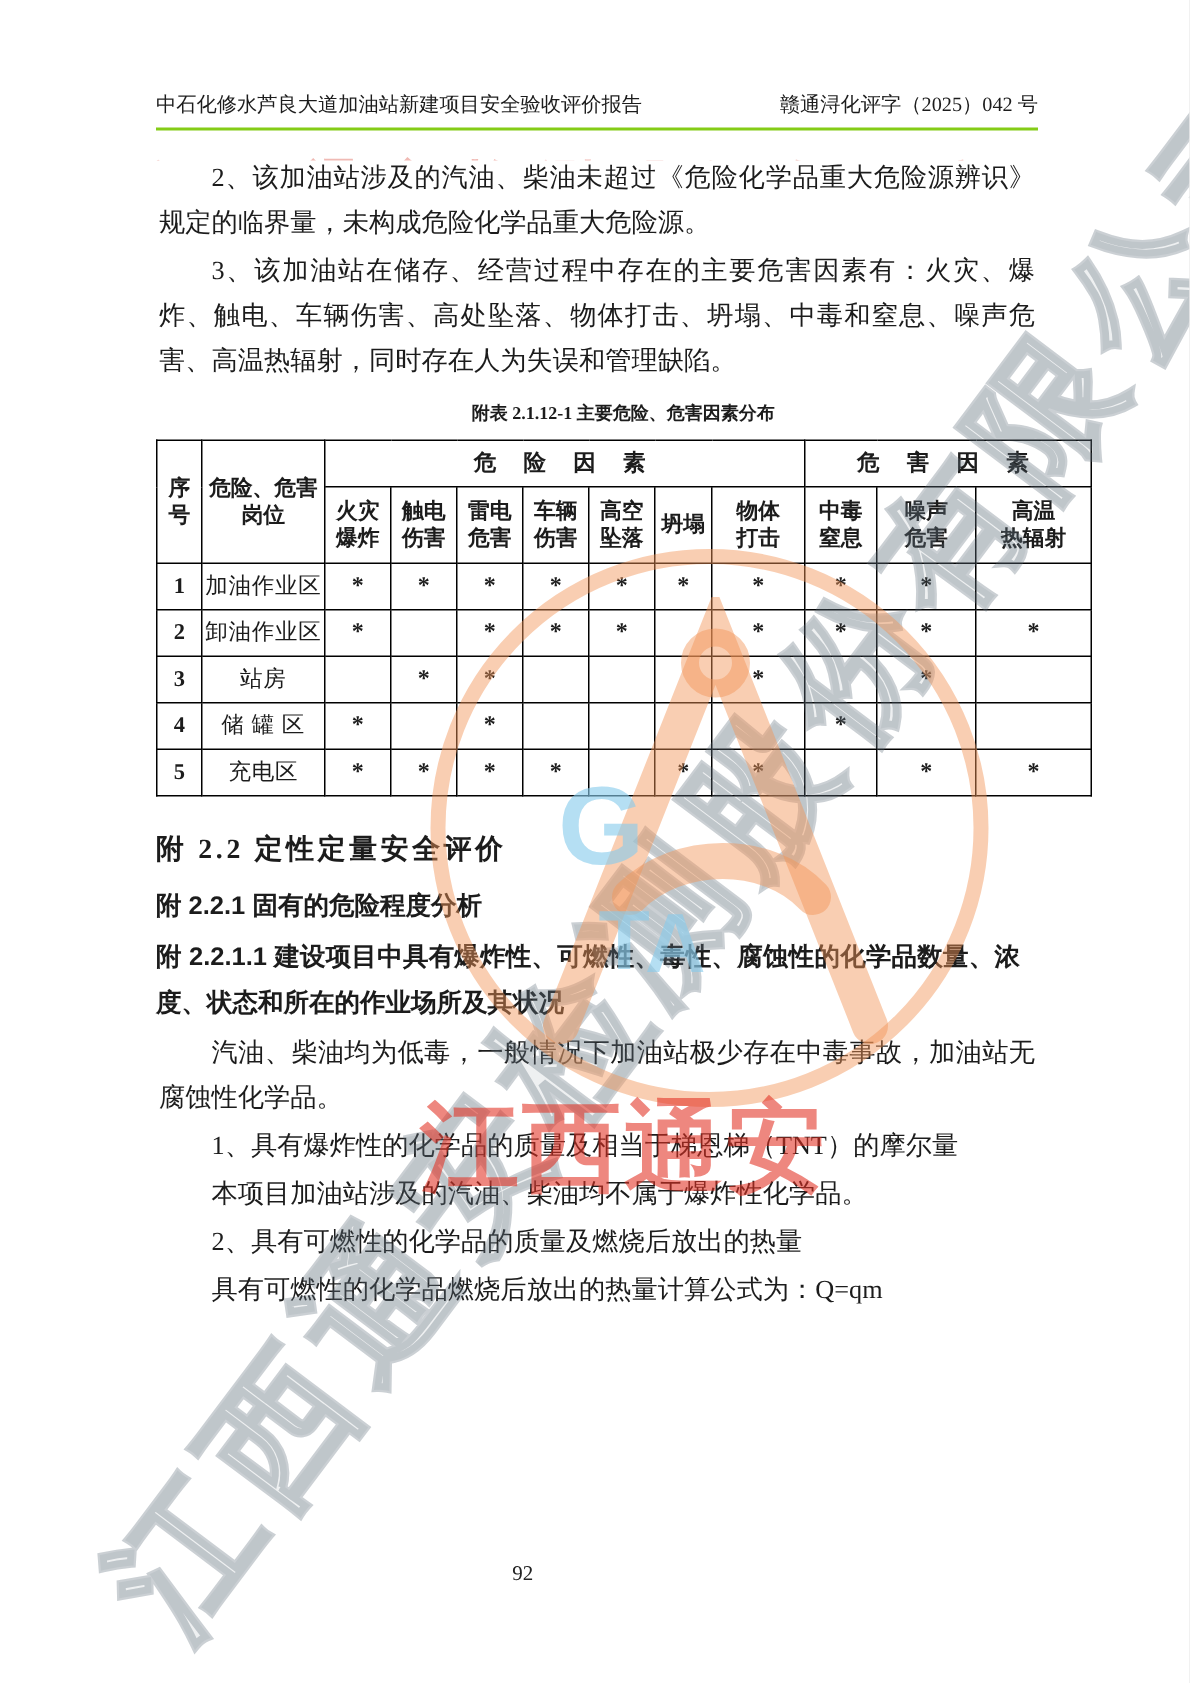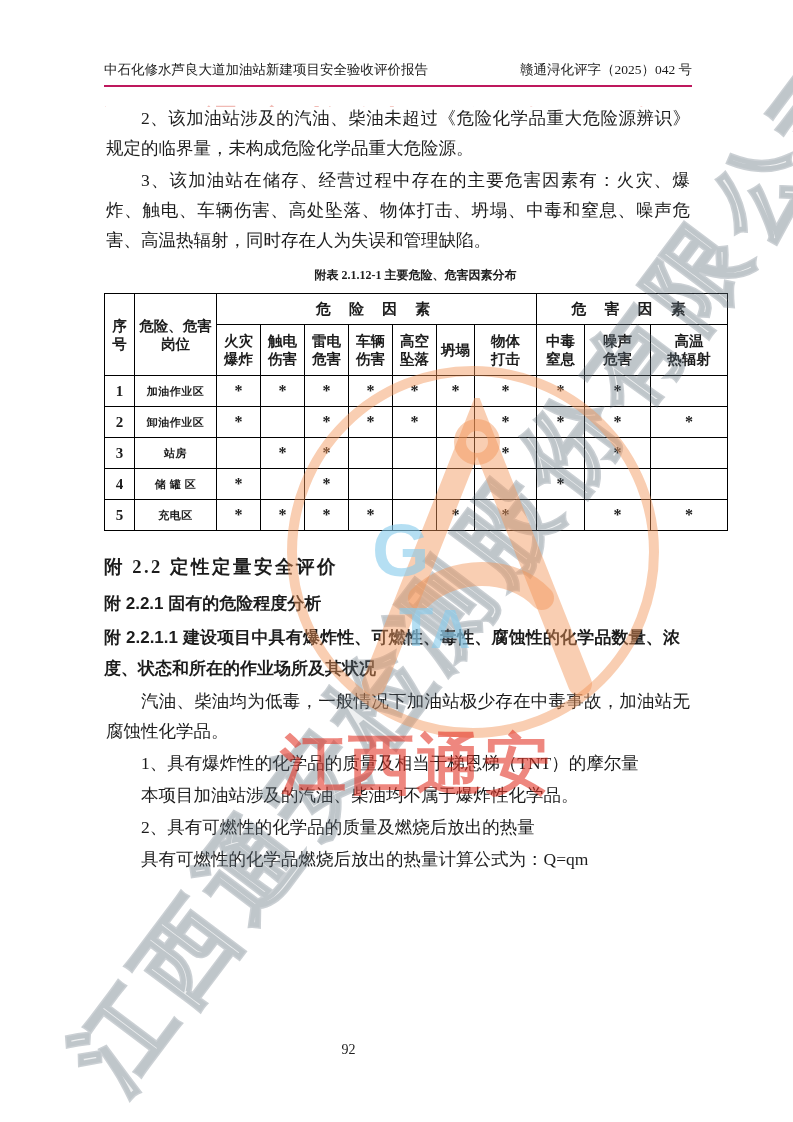--- a/index.html
+++ b/index.html
@@ -6,21 +6,21 @@
   .page{
     position:relative;width:793px;height:1122px;background:#ffffff;
     margin:0 auto;overflow:hidden;color:#1c1c1c;
     font-family:"Liberation Serif","DejaVu Serif",serif;
   }
   
   .doc-header{
     position:absolute;left:104px;top:60px;width:588px;
     display:flex;justify-content:space-between;align-items:flex-end;
     font-size:13.5px;line-height:20px;padding-bottom:5px;
-    border-bottom:2px solid #be185d;
+    border-bottom:2px solid #84cc16;
   }
   
   .content{
     position:absolute;left:104px;top:101px;width:588px;
     font-size:17.5px;line-height:30px;text-align:justify;
   }
   .content p{margin:2px;text-indent:2em;}
   .tbl-title{
     width:623px;text-align:center;font-weight:bold;font-size:12px;
     margin:5px 0 3px 0;text-indent:0;
@@ -32,21 +32,21 @@
   }
   table.hazard th,table.hazard td{
     border:1.6px solid #000;padding:0;text-align:center;vertical-align:middle;
     white-space:pre-line;overflow:hidden;
   }
   th.grp{height:22px;font-size:15px;font-weight:bold;letter-spacing:7px;}
   th.sub{height:50px;font-size:14.5px;font-weight:bold;line-height:18px;}
   th.idx{font-size:14.5px;font-weight:bold;line-height:18px;}
   td.no{height:23px;font-size:15px;font-weight:bold;
         font-family:"Liberation Serif","DejaVu Serif",serif;}
-  td.post{font-size:11px;font-weight:bold;letter-spacing:.5px;}
+  td.post{font-size:15px;font-weight:normal;letter-spacing:.5px;}
   td.mark{font-size:16px;font-weight:bold;line-height:12px;
           font-family:"Liberation Serif","DejaVu Serif",serif;}
   .tbl-note{
     font-family:"Liberation Sans","DejaVu Sans",sans-serif;
     font-size:14.5px;line-height:20px;margin:7px 0 0 28px;text-indent:0;
   }
   .h-level1{
     font-size:18.5px;font-weight:bold;letter-spacing:2.5px;
     margin:21px 0 0 0;line-height:30px;
     font-family:"Liberation Serif","DejaVu Serif",serif;

